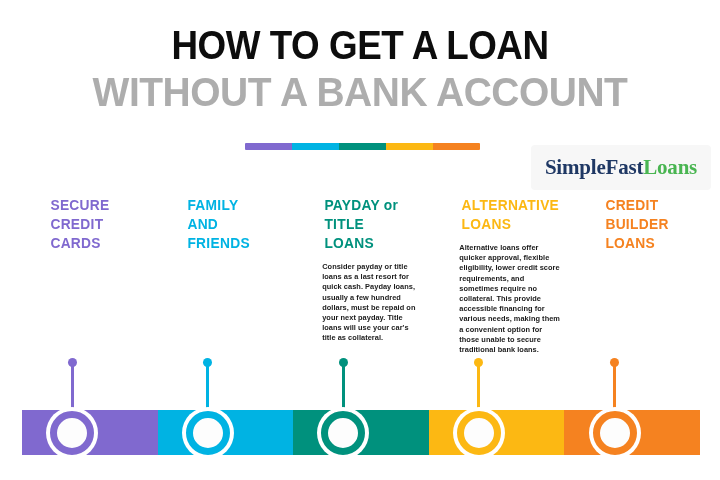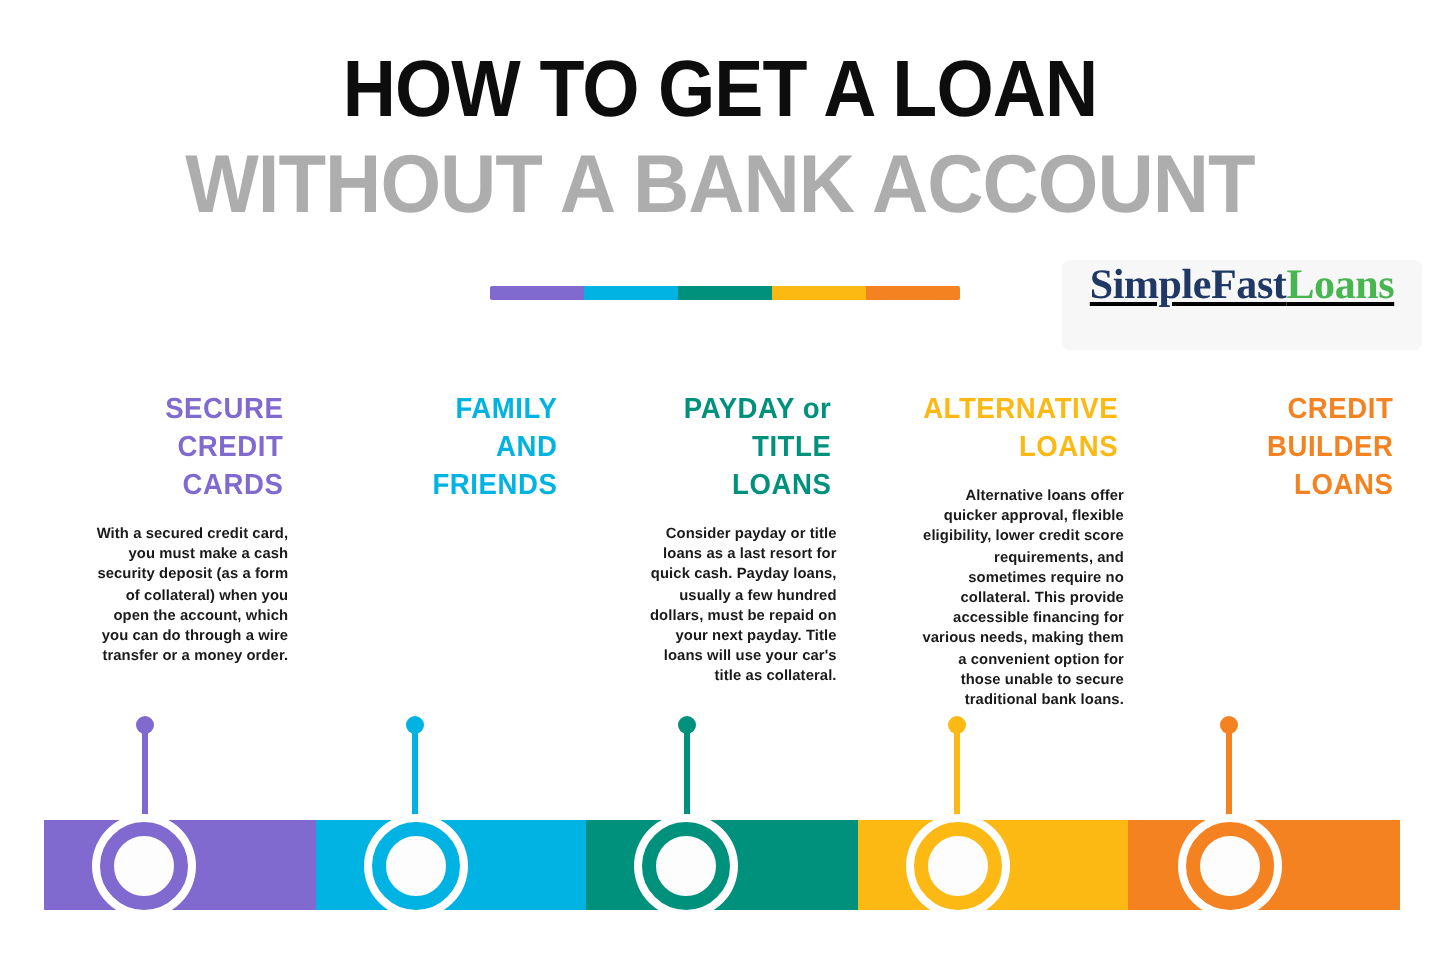--- a/index.html
+++ b/index.html
@@ -59,28 +59,28 @@
     display: flex;
     border-radius: 1px;
     overflow: hidden;
   }
   #accent-rule > span { flex: 1 1 0; height: 100%; display: block; }
 
   
   #logo-card {
     position: absolute;
     left: 531px;
-    top: 130px;
+    top: 145px;
     width: 180px;
     height: 45px;
     background: #f7f7f7;
     border-radius: 4px;
     display: flex;
+    align-items: center;
     justify-content: center;
-    text-decoration: underline;
   }
   #logo-text {
     font-family: "Liberation Serif", serif;
     font-size: 21px;
     font-weight: bold;
     letter-spacing: -0.2px;
     white-space: nowrap;
   }
   #logo-text .part-a { color: #1f3864; }
   #logo-text .part-b { color: #49b551; }
@@ -91,21 +91,21 @@
     left: 14px;
     top: 196px;
     width: 692px;
     height: 145px;
     display: flex;
   }
   .col {
     flex: 1 1 0;
     padding: 0 7px;
     box-sizing: border-box;
-    text-align: right;
+    text-align: left;
     margin-left: 27px;
   }
   .col-head {
     font-family: "Liberation Sans", sans-serif;
     font-weight: bold;
     font-size: 14.5px;
     line-height: 19px;
     letter-spacing: 0.3px;
     transform: scaleX(0.95);
     margin-bottom: 9px;
@@ -206,21 +206,20 @@
       <span class="part-a">SimpleFast</span><span class="part-b">Loans</span>
     </div>
   </div>
 
   <div id="columns">
       <div class="col">
         <div class="col-head" style="color: rgb(128, 105, 207);">
           <div>SECURE</div>
           <div>CREDIT CARDS</div>
         </div>
-        <div class="col-body">With a secured credit card, you must make a cash security deposit (as a form of collateral) when you open the account, which you can do through a wire transfer or a money order.</div>
       </div>
       <div class="col">
         <div class="col-head" style="color: rgb(0, 179, 227);">
           <div>FAMILY</div>
           <div>AND FRIENDS</div>
         </div>
       </div>
       <div class="col">
         <div class="col-head" style="color: rgb(0, 145, 125);">
           <div>PAYDAY or TITLE</div>

